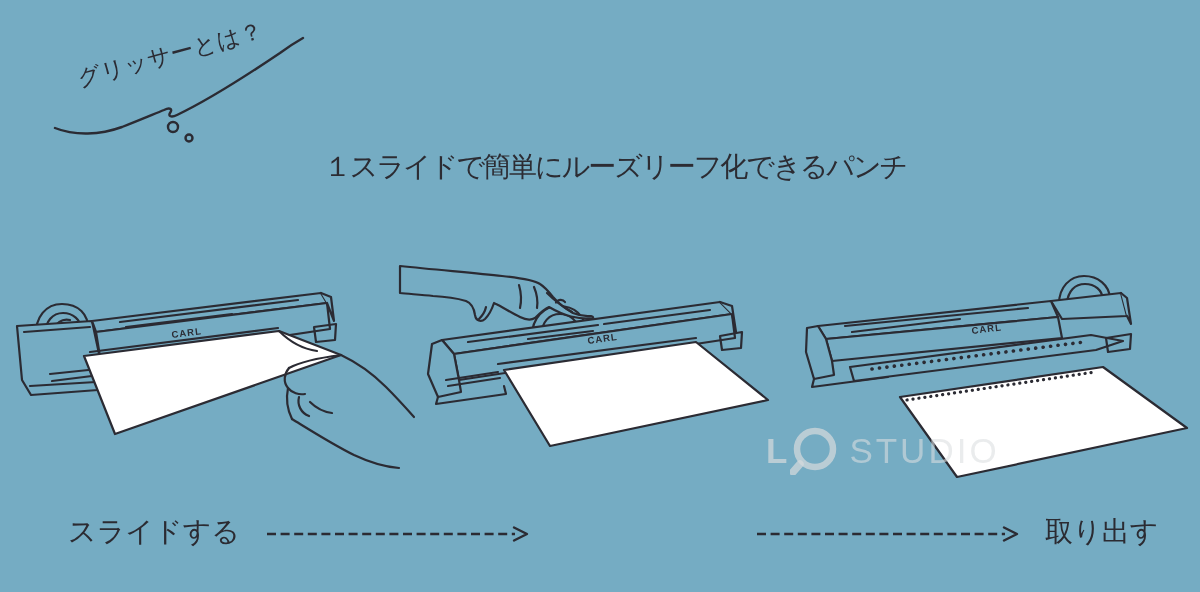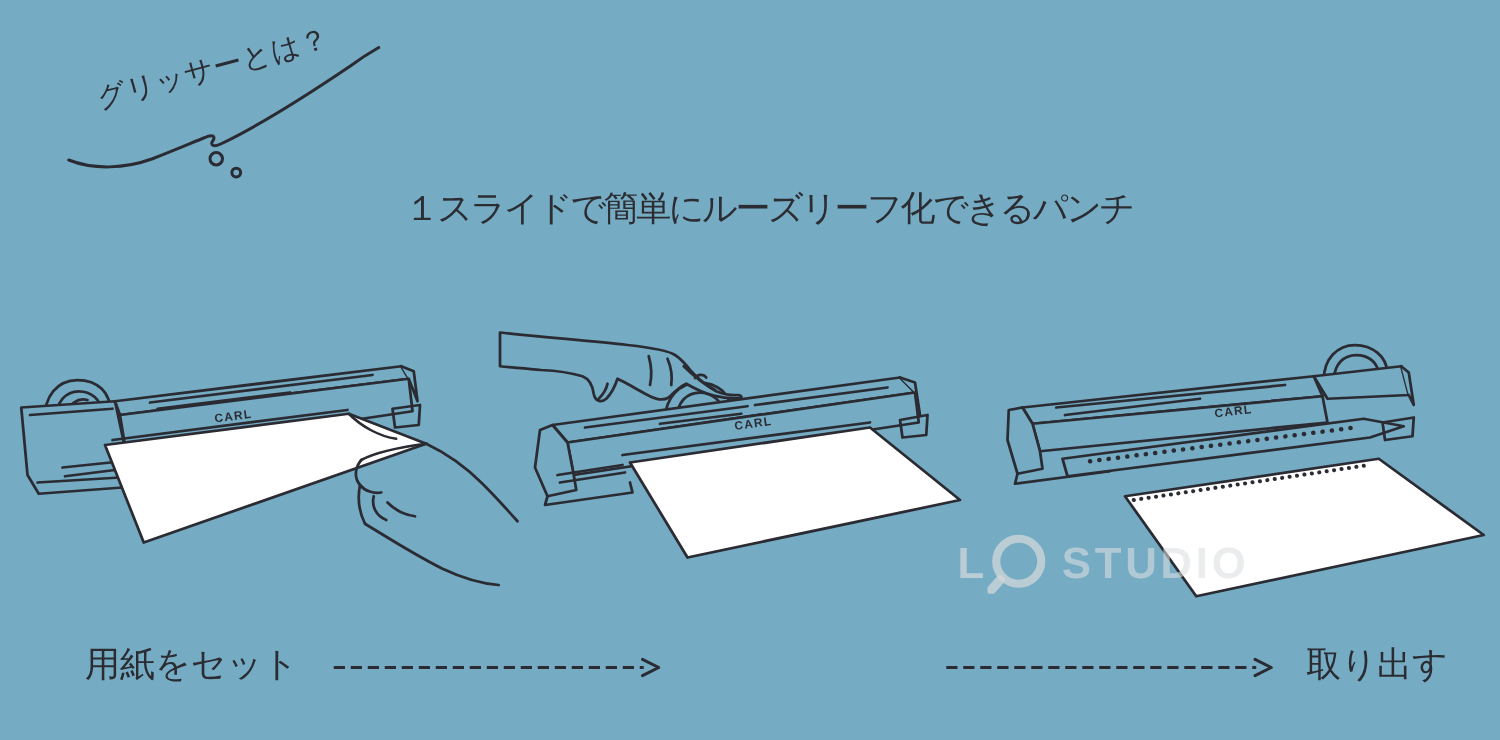--- a/index.html
+++ b/index.html
@@ -6,21 +6,21 @@
   #canvas{position:relative;width:1200px;height:592px;background:#75acc3;overflow:hidden;
           font-family:"Liberation Sans",sans-serif;color:#2b2b33;}
   .abs{position:absolute;}
   .bubble-text{left:78px;top:64px;font-size:23px;letter-spacing:0.5px;transform:rotate(-15deg);
                transform-origin:left center;white-space:nowrap;color:#2b2b33;}
   .title{left:30px;right:0;top:148px;text-align:center;font-size:28px;font-weight:500;
          letter-spacing:-2px;color:#2c2c33;white-space:nowrap;}
   .step-label{font-size:28px;font-weight:500;color:#2b2b32;white-space:nowrap;}
   .watermark{left:766px;top:427px;height:48px;display:flex;align-items:center;z-index:5;}
   .wm-bold{font-size:35px;font-weight:bold;letter-spacing:2px;color:rgba(213,218,220,0.72);}
-  .wm-light{font-size:35px;font-weight:bold;letter-spacing:3px;color:rgba(218,223,224,0.58);margin-left:10px;}
+  .wm-light{font-size:35px;font-weight:normal;letter-spacing:3px;color:rgba(218,223,224,0.58);margin-left:10px;}
   svg text{font-family:"Liberation Sans",sans-serif;}
 </style>
 </head>
 <body>
 
 <div id="canvas">
 
   <svg class="abs" style="left:40px;top:18px;" width="290" height="150" viewBox="0 0 290 150">
     <g stroke="#2b2b33" stroke-width="2.4" fill="none" stroke-linecap="round" stroke-linejoin="round">
       <path d="M15,110 C35,118 60,117 82,109 C100,102 114,96 124,92 C130,89 133,91 130,95 C128,98 131,100 137,97 C160,86 200,62 240,35 C248,29 256,24 263,20"></path>
@@ -121,21 +121,21 @@
 
       <path d="M60,111 L301,79 L333,85 L306,94 L64,125 Z" fill="#75acc3"></path>
       <line x1="82" y1="113" x2="294" y2="86" stroke-width="3.6" stroke-dasharray="0.1 7.4"></line>
       <path d="M316,82 L341,78 L340,93 L318,96 Z"></path>
       <text x="182" y="78" font-size="9.5" font-weight="bold" letter-spacing="1" transform="rotate(-7 182 78)" fill="#2b2b33" stroke="none">CARL</text>
     </g>
     <path d="M110,141 L313,111 L397,172 L167,221 Z" fill="#ffffff" stroke="#2b2b33" stroke-width="2.2" stroke-linejoin="round"></path>
     <line x1="117" y1="144" x2="305" y2="116" stroke="#2b2b33" stroke-width="3.2" stroke-dasharray="0.1 5.9" stroke-linecap="round"></line>
   </svg>
 
-  <div class="abs step-label" style="left:68px;top:513px;">用紙をセット</div>
+  <div class="abs step-label" style="left:68px;top:513px;">スライドする</div>
   <svg class="abs" style="left:265px;top:524px;" width="268" height="20" viewBox="0 0 268 20">
     <line x1="2" y1="10" x2="250" y2="10" stroke="#2b2b33" stroke-width="2.5" stroke-dasharray="9 4.6"></line>
     <path d="M249,3.5 L262,10 L249,16.5" fill="none" stroke="#2b2b33" stroke-width="2.4" stroke-linecap="round" stroke-linejoin="round"></path>
   </svg>
   <svg class="abs" style="left:755px;top:524px;" width="268" height="20" viewBox="0 0 268 20">
     <line x1="2" y1="10" x2="250" y2="10" stroke="#2b2b33" stroke-width="2.5" stroke-dasharray="9 4.6"></line>
     <path d="M249,3.5 L262,10 L249,16.5" fill="none" stroke="#2b2b33" stroke-width="2.4" stroke-linecap="round" stroke-linejoin="round"></path>
   </svg>
   <div class="abs step-label" style="left:1045px;top:513px;text-align:right;">取り出す</div>
 

